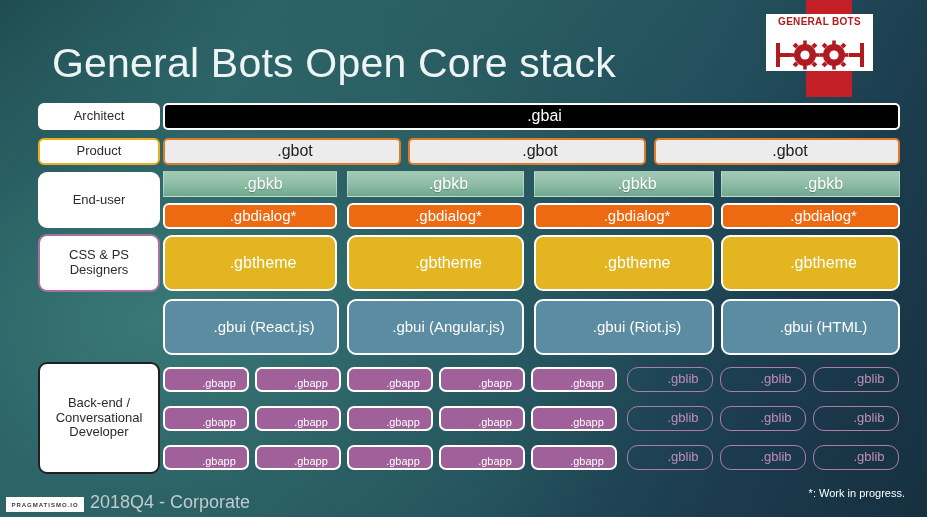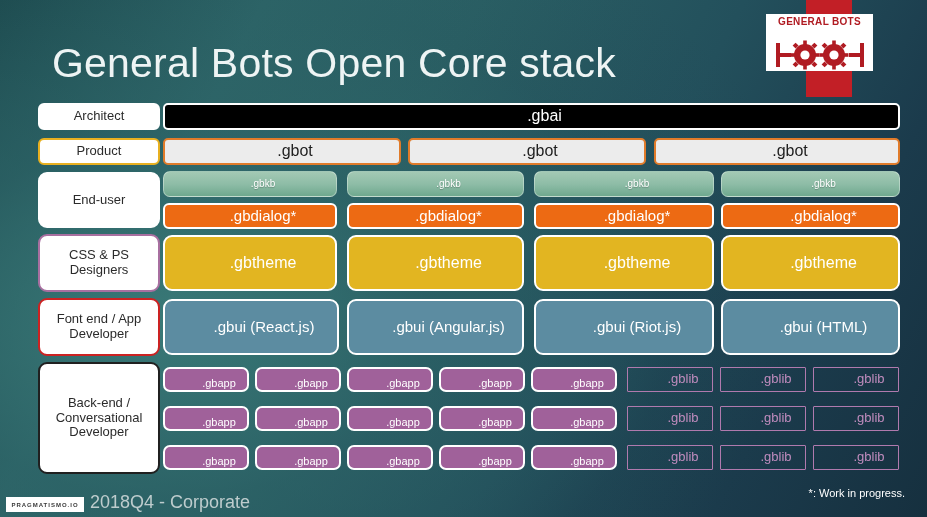--- a/index.html
+++ b/index.html
@@ -116,22 +116,22 @@
   .gbot {
     background: #ececec;
     color: #1e1e1e;
     border: 2px solid #e07b2a;
     border-radius: 5px;
     font-size: 16px;
   }
   .gbkb {
     background: linear-gradient(180deg, #a3c9b4 0%, #8dbca6 52%, #6fa88e 100%);
     border: 1px solid rgba(255,255,255,0.35);
-    border-radius: 7px;
-    font-size: 10px;
+    border-radius: 0;
+    font-size: 16px;
     text-shadow: 0 1px 1px rgba(0,0,0,0.25);
   }
   .gbdialog {
     background: #ed6a13;
     border: 2px solid #ffffff;
     border-radius: 6px;
     font-size: 15px;
   }
   .gbtheme {
     background: #e2b521;
@@ -148,21 +148,21 @@
   .gbapp {
     background: #a0619a;
     border: 2px solid #ffffff;
     border-radius: 7px;
     font-size: 11px;
     align-items: flex-end;
   }
   .gblib {
     background: transparent;
     border: 1px solid #b07aae;
-    border-radius: 1px;
+    border-radius: 11px;
     font-size: 13px;
     color: #c08cbe;
   }
 
   
   #footer-logo {
     position: absolute;
     left: 6px;
     top: 497px;
     width: 78px;
@@ -247,23 +247,20 @@
   </div>
   <div class="box role r-product" style="left:38px; top:138px; width:122px; height:27px;">
     <span>Product</span>
   </div>
   <div class="box role r-enduser" style="left:38px; top:172px; width:122px; height:56px;">
     <span>End-user</span>
   </div>
   <div class="box role r-designer" style="left:38px; top:234px; width:122px; height:58px;">
     <span>CSS &amp; PS Designers</span>
   </div>
-  <div class="box role r-frontend" style="left:38px; top:298px; width:122px; height:58px;">
-    <span>Font end / App Developer</span>
-  </div>
   <div class="box role r-backend" style="left:38px; top:362px; width:122px; height:112px;">
     <span>Back-end  / Conversational Developer</span>
   </div>
 
   <div class="box gbai" style="left:163px; top:103px; width:737px; height:27px;">
     <span>.gbai</span>
   </div>
 
   <div class="box gbot" style="left:163px; top:138px; width:238px; height:27px;">
     <span>.gbot</span>

